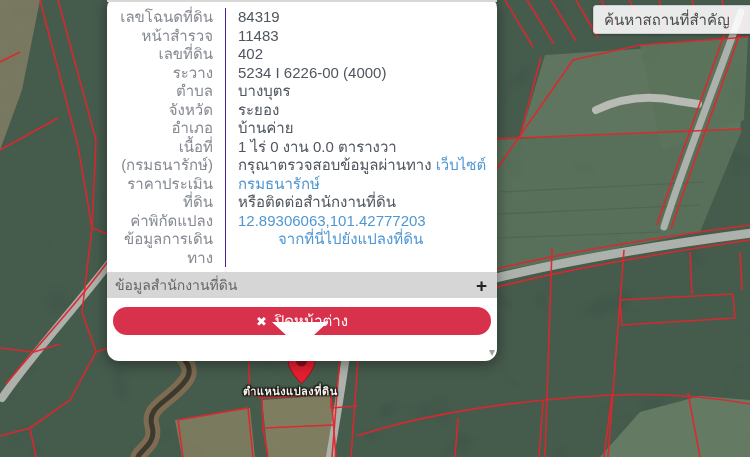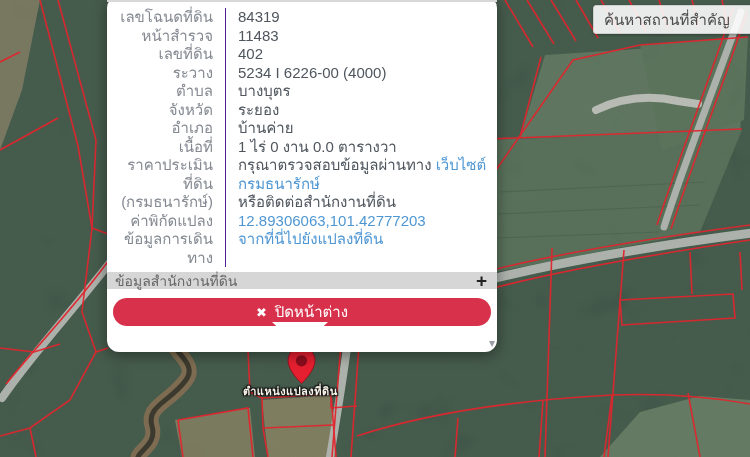--- a/index.html
+++ b/index.html
@@ -31,24 +31,24 @@
     background:#fff;border-radius:12px;
     box-shadow:0 3px 14px rgba(0,0,0,.4);
     box-sizing:border-box;padding:0 6px 26px 6px;
   }
   .popup-top-strip{height:6px;background:#d8d8d8;margin:0 -6px;border-radius:0;}
   .rows{padding-top:6px;font-size:15px;line-height:18.5px;color:#4f565e;}
   .row{display:grid;grid-template-columns:112px 1fr;}
   .row .lbl{text-align:right;padding-right:12px;color:#858a92;}
   .row .val{padding-left:12px;border-left:1px solid #4c1d95;}
   .lnk{color:#4f97d3;text-decoration:none;cursor:pointer;}
-  .lnk.block{display:block;}
+  .lnk.block{display:block;margin-left:40px;}
   .val .lnk.inline{margin-left:4px;}
   .accordion{
-    margin:5px -6px 0 -6px;height:17px;background:#d6d6d6;
+    margin:5px -6px 0 -6px;height:26px;background:#d6d6d6;
     display:flex;align-items:center;padding:0 10px 0 8px;cursor:pointer;
   }
   .accordion .acc-title{font-size:14px;color:#666;}
   .accordion .plus{margin-left:auto;font-size:19px;font-weight:bold;color:#222;line-height:1;}
   .close-btn{
     margin-top:9px;width:100%;height:28px;border:none;border-radius:14px;
     background:#d8314b;color:#fff;font-family:inherit;font-size:15px;
     display:flex;align-items:center;justify-content:center;gap:8px;cursor:pointer;
   }
   .close-btn .x{font-size:13px;line-height:1;}
@@ -200,22 +200,22 @@
         <div class="lbl">อำเภอ</div>
         <div class="val">บ้านค่าย</div>
       </div>
       <div class="row">
         <div class="lbl">เนื้อที่</div>
         <div class="val">1 ไร่ 0 งาน 0.0 ตารางวา</div>
       </div>
 
       <div class="row">
         <div class="lbl">
+          <div>(กรมธนารักษ์)</div>
           <div>ราคาประเมินที่ดิน</div>
-          <div>(กรมธนารักษ์)</div>
         </div>
         <div class="val">
           <span>กรุณาตรวจสอบข้อมูลผ่านทาง</span><a class="lnk inline">เว็บไซต์กรมธนารักษ์</a>
           <div>หรือติดต่อสำนักงานที่ดิน</div>
         </div>
       </div>
 
       <div class="row">
         <div class="lbl">ค่าพิกัดแปลง</div>
         <div class="val">

